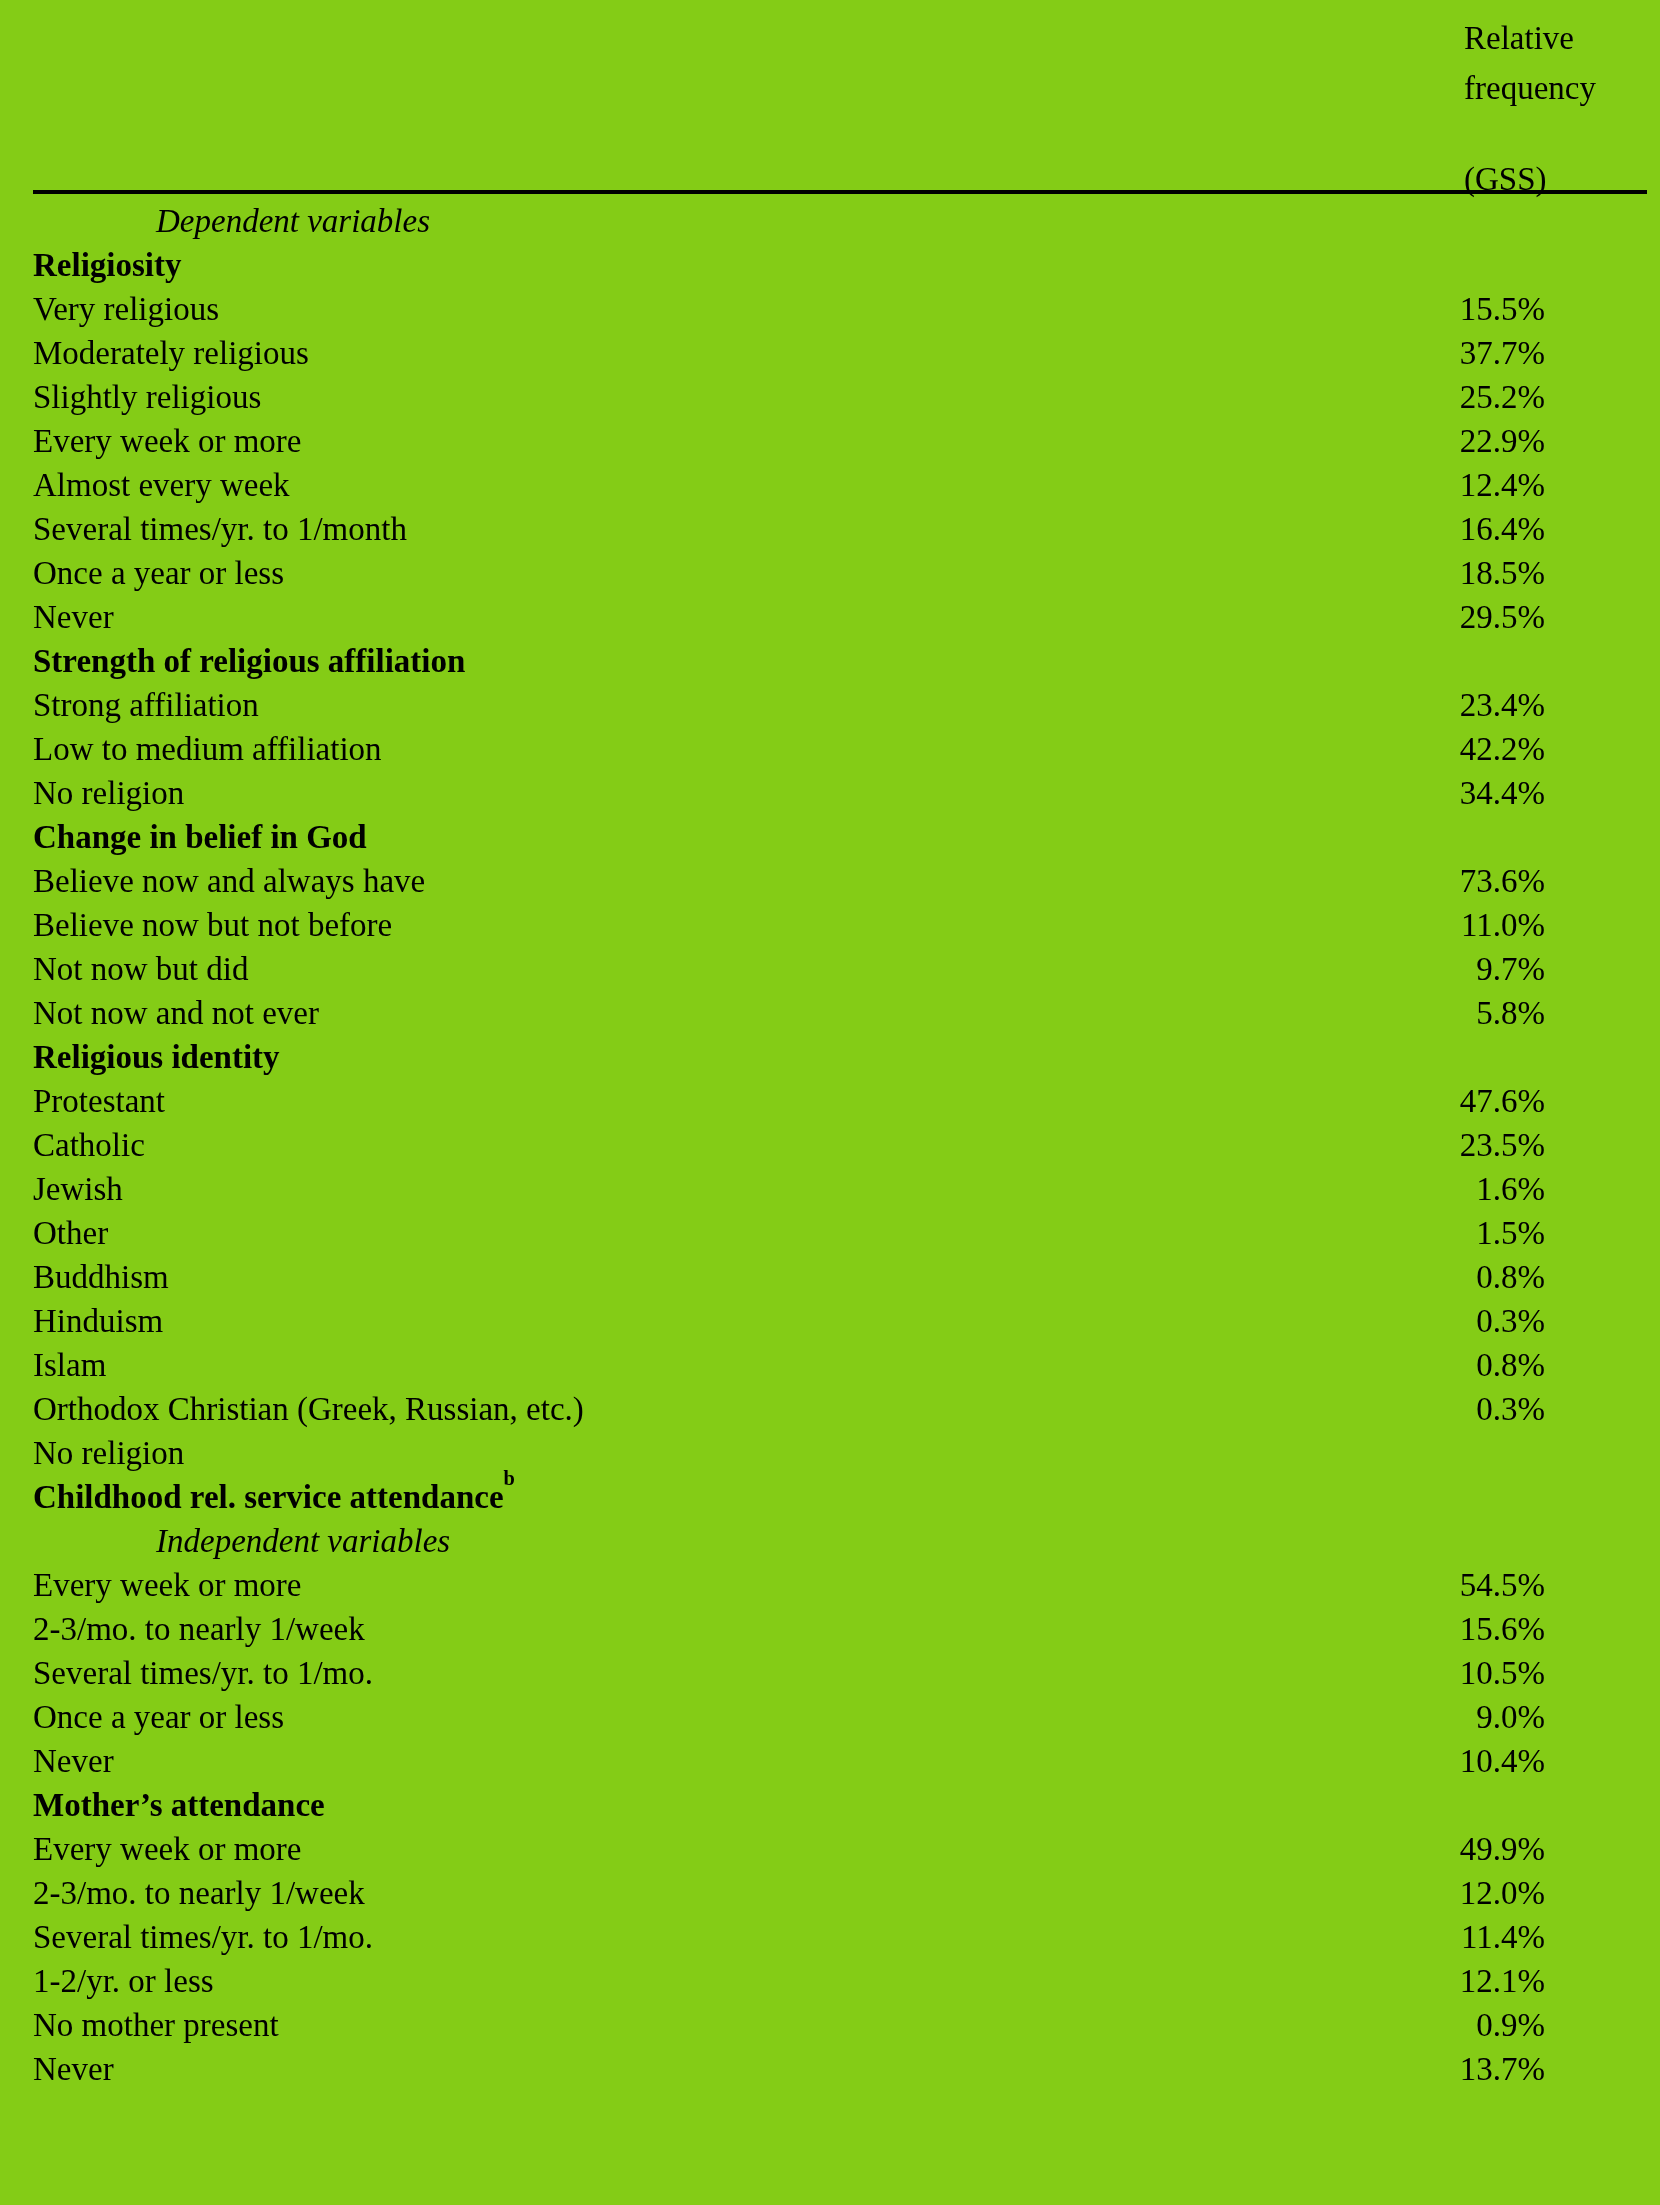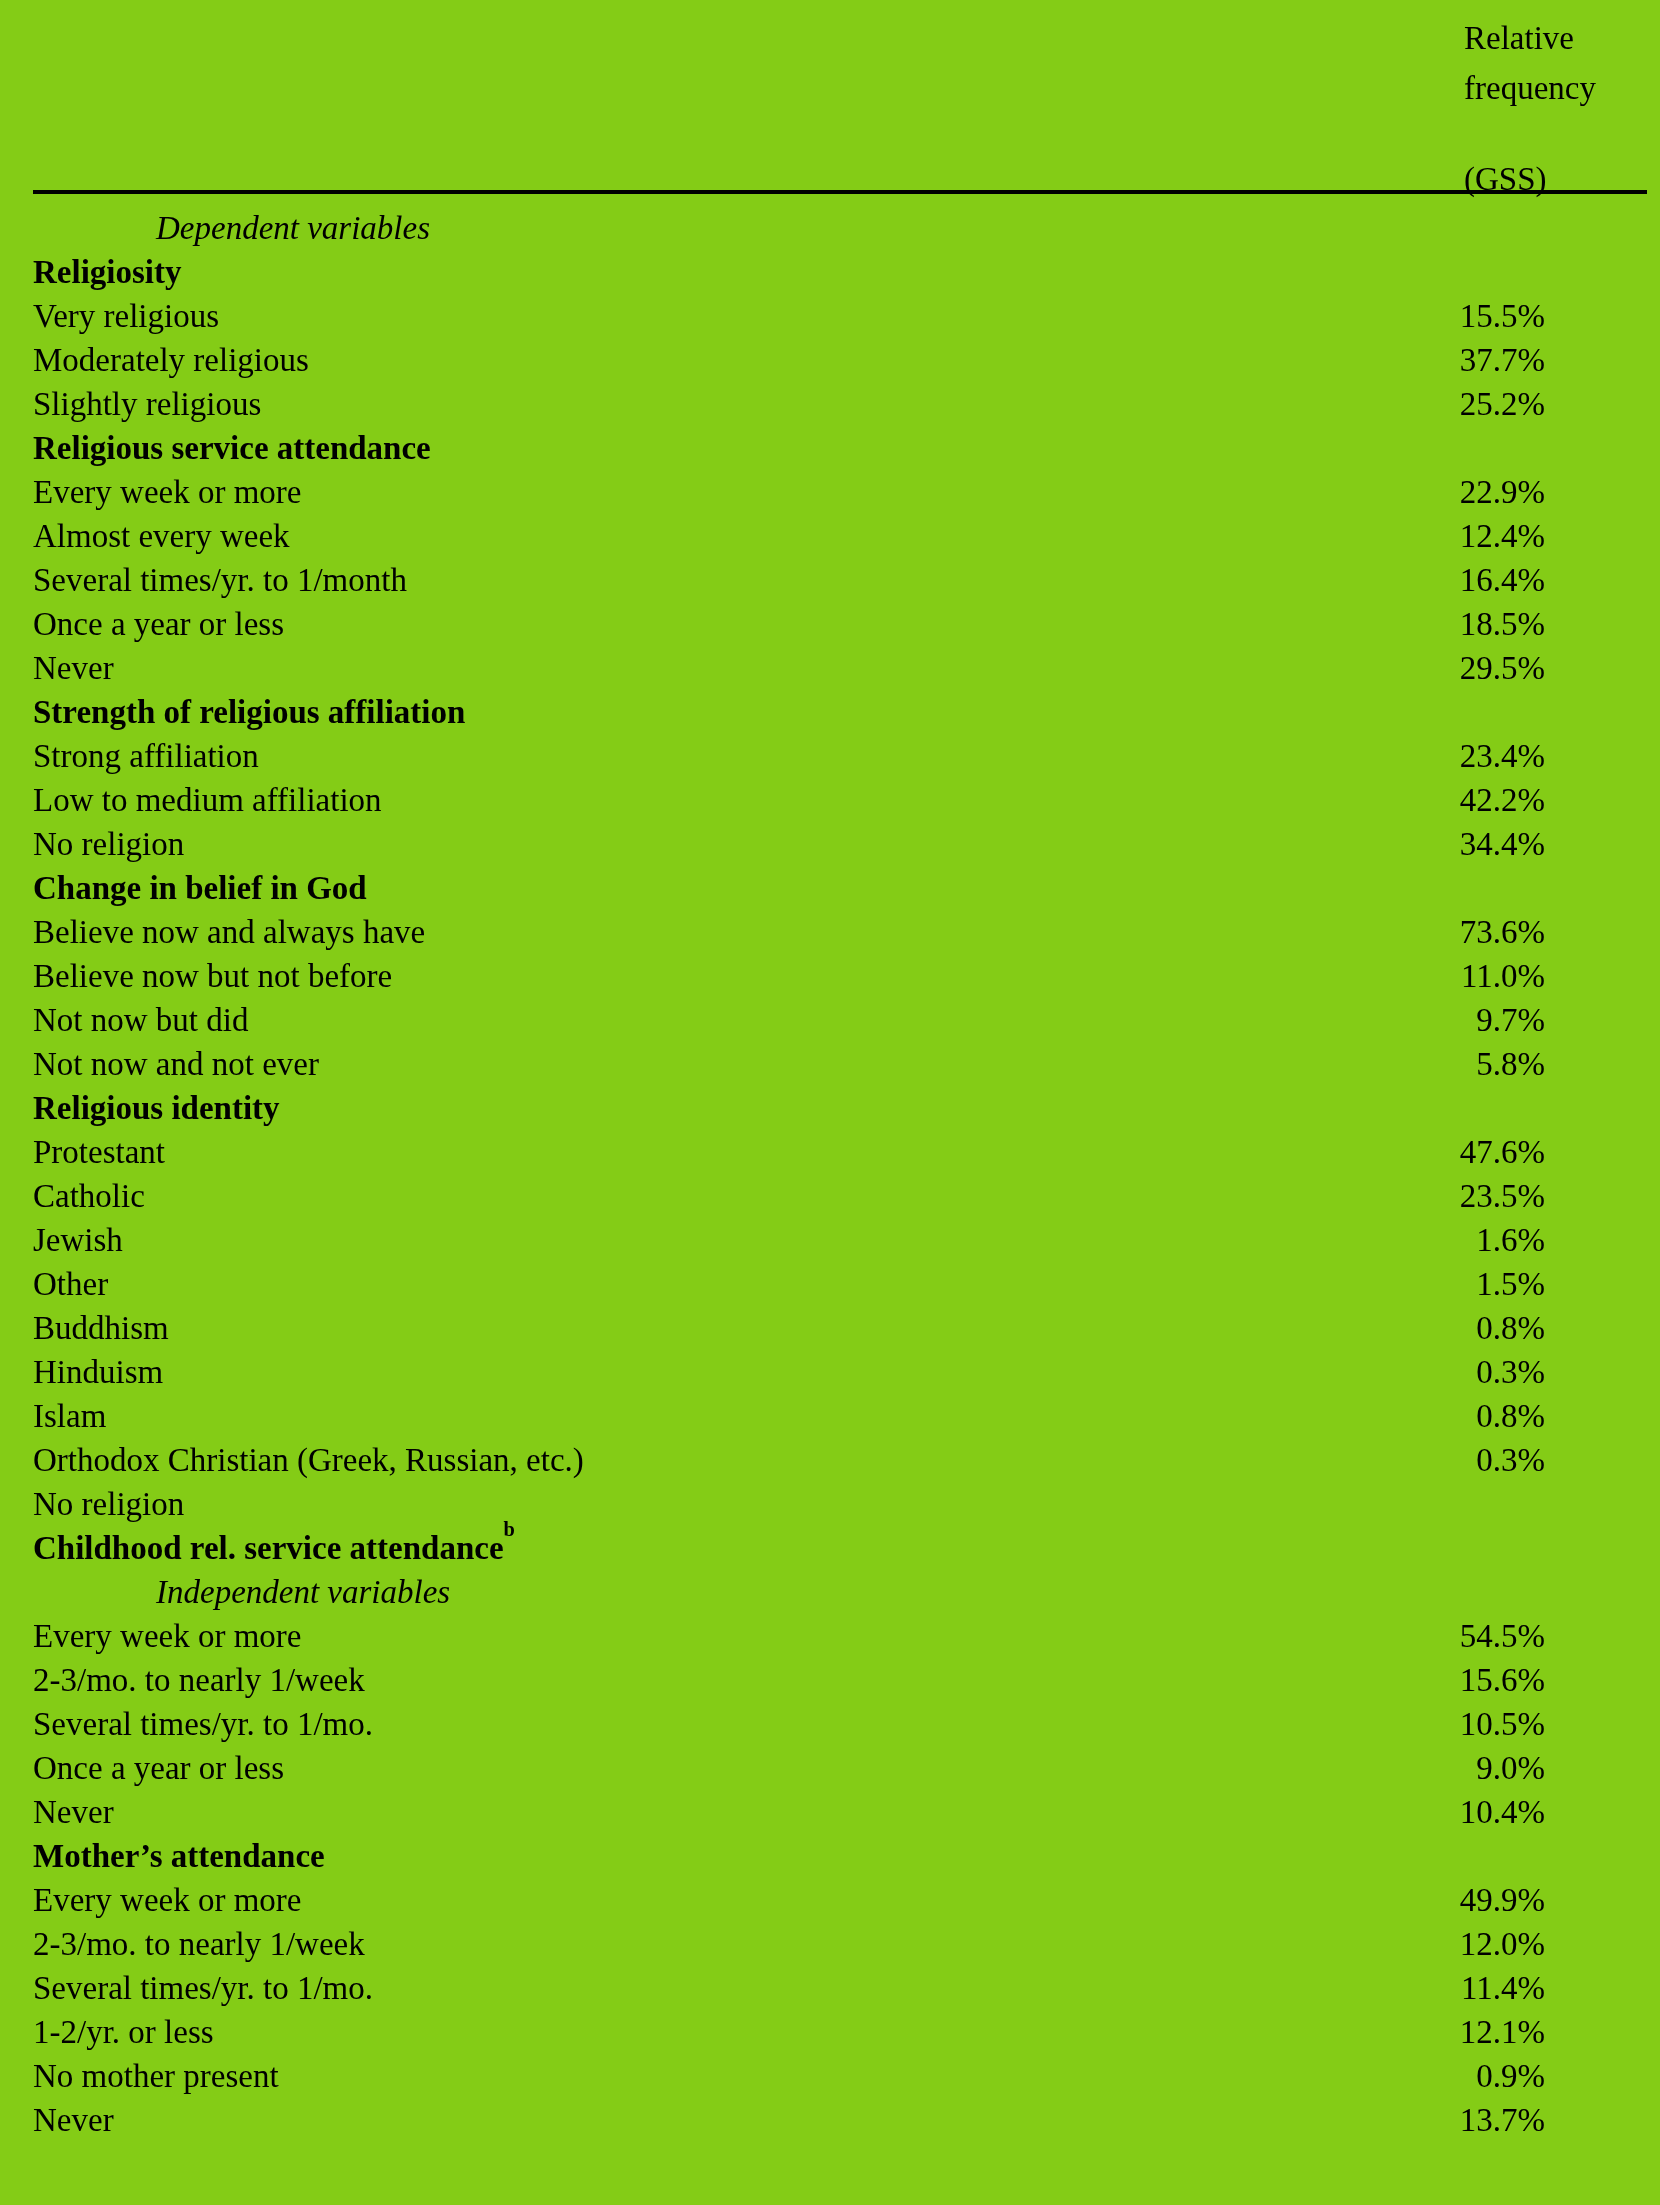--- a/index.html
+++ b/index.html
@@ -42,21 +42,21 @@
     background: #000000;
   }
   .rows {
     position: absolute;
     left: 0;
     top: 203px;
     width: 1661px;
   }
   .row {
     display: flex;
-    align-items: flex-end;
+    align-items: flex-start;
     height: 44px;
   }
   .row .label {
     margin-left: 33px;
     font-size: 33px;
     white-space: nowrap;
   }
   .row.section .label {
     margin-left: 156px;
     font-style: italic;
@@ -106,24 +106,20 @@
         <span class="value">15.5%</span>
       </div>
       <div class="row item">
         <span class="label">Moderately religious</span>
         <span class="value">37.7%</span>
       </div>
       <div class="row item">
         <span class="label">Slightly religious</span>
         <span class="value">25.2%</span>
       </div>
-      <div class="row group">
-        <span class="label">Religious service attendance</span>
-        <span class="value"></span>
-      </div>
       <div class="row item">
         <span class="label">Every week or more</span>
         <span class="value">22.9%</span>
       </div>
       <div class="row item">
         <span class="label">Almost every week</span>
         <span class="value">12.4%</span>
       </div>
       <div class="row item">
         <span class="label">Several times/yr. to 1/month</span>

